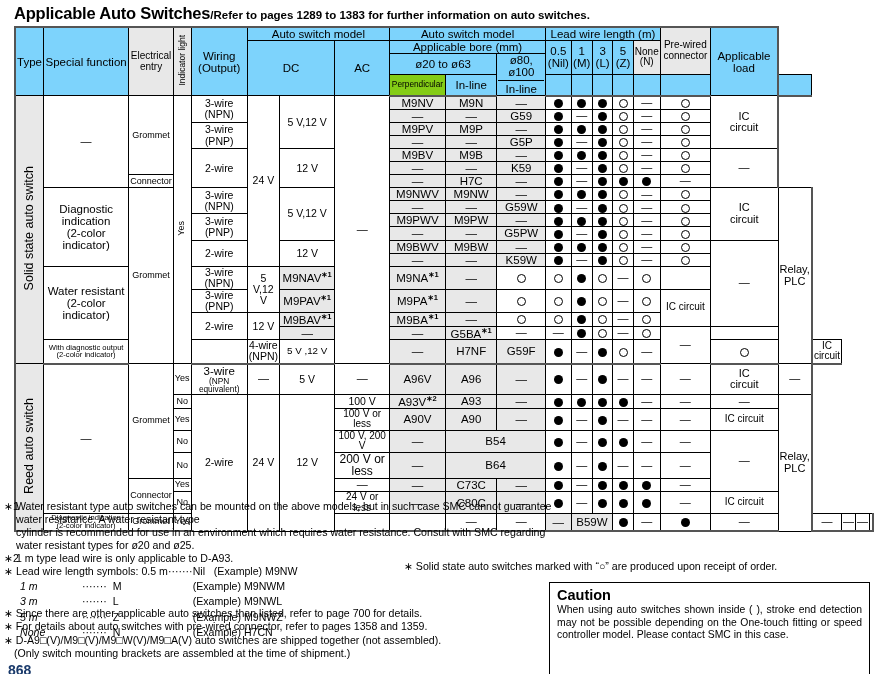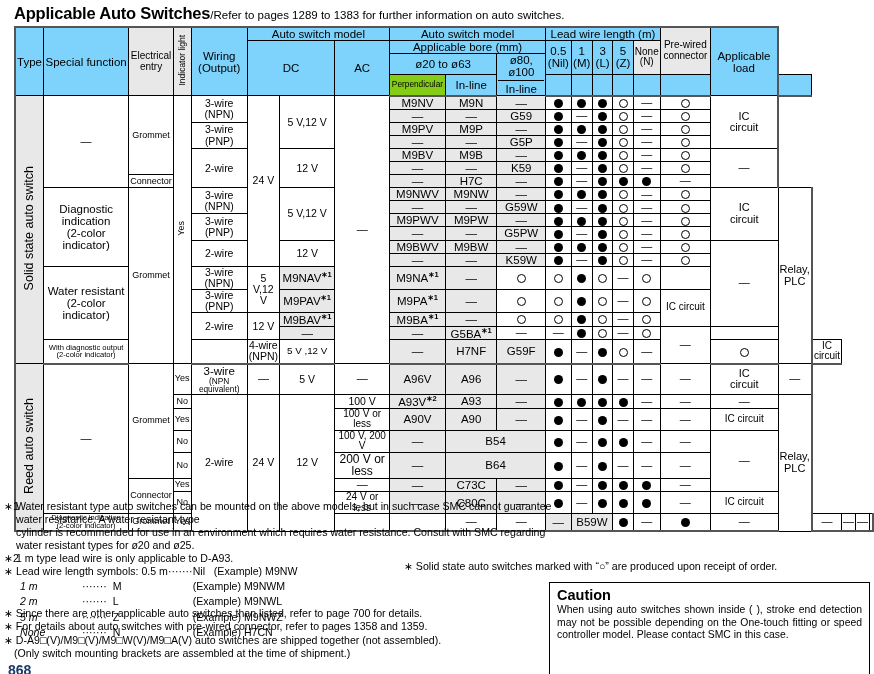--- a/index.html
+++ b/index.html
@@ -14,21 +14,21 @@
   }
 
   
   .title-row {
     position:absolute; left:14px; top:4px; width:860px; height:20px;
     white-space:nowrap;
   }
   .title-main {
     font-size:16.5px; font-weight:bold; letter-spacing:-0.2px;
   }
-  .title-sub { font-size:11.5px; font-weight:normal; }
+  .title-sub { font-size:11.5px; font-weight:bold; }
 
   
   .tbl-wrap { position:absolute; left:14px; top:26px; }
   table.main {
     border-collapse: collapse;
     table-layout: fixed;
     font-size: 10.5px;
   }
   table.main td, table.main th {
     border: 1px solid #000;
@@ -675,21 +675,21 @@
   </div>
   <table class="symtab">
     <tbody>
         <tr>
       <td class="lab">1 m</td>
       <td>·······</td>
       <td class="sym">M</td>
       <td>(Example) M9NWM</td>
     </tr>
     <tr>
-      <td class="lab">2 m</td>
+      <td class="lab">3 m</td>
       <td>·······</td>
       <td class="sym">L</td>
       <td>(Example) M9NWL</td>
     </tr>
     <tr>
       <td class="lab">5 m</td>
       <td>·······</td>
       <td class="sym">Z</td>
       <td>(Example) M9NWZ</td>
     </tr>

